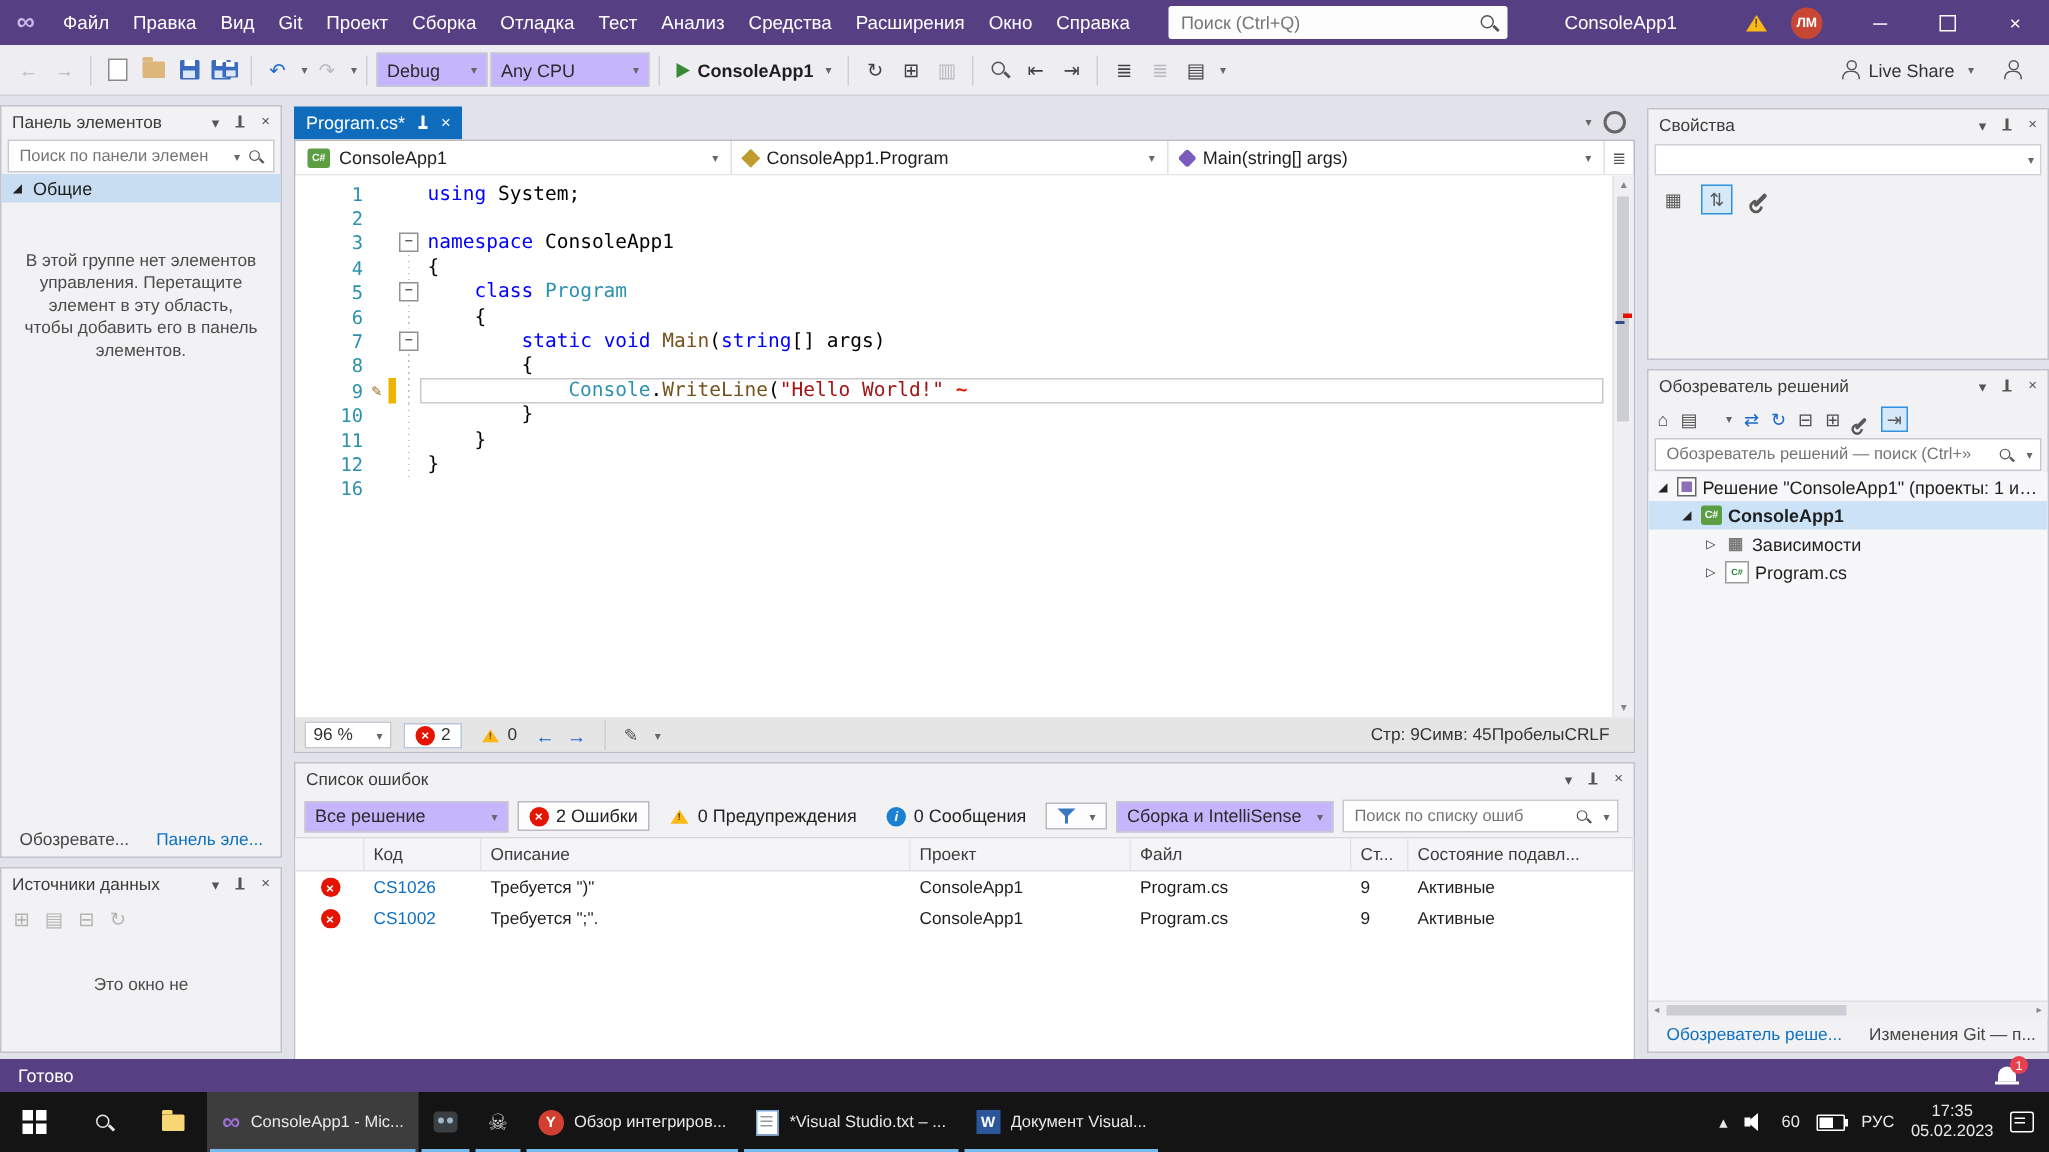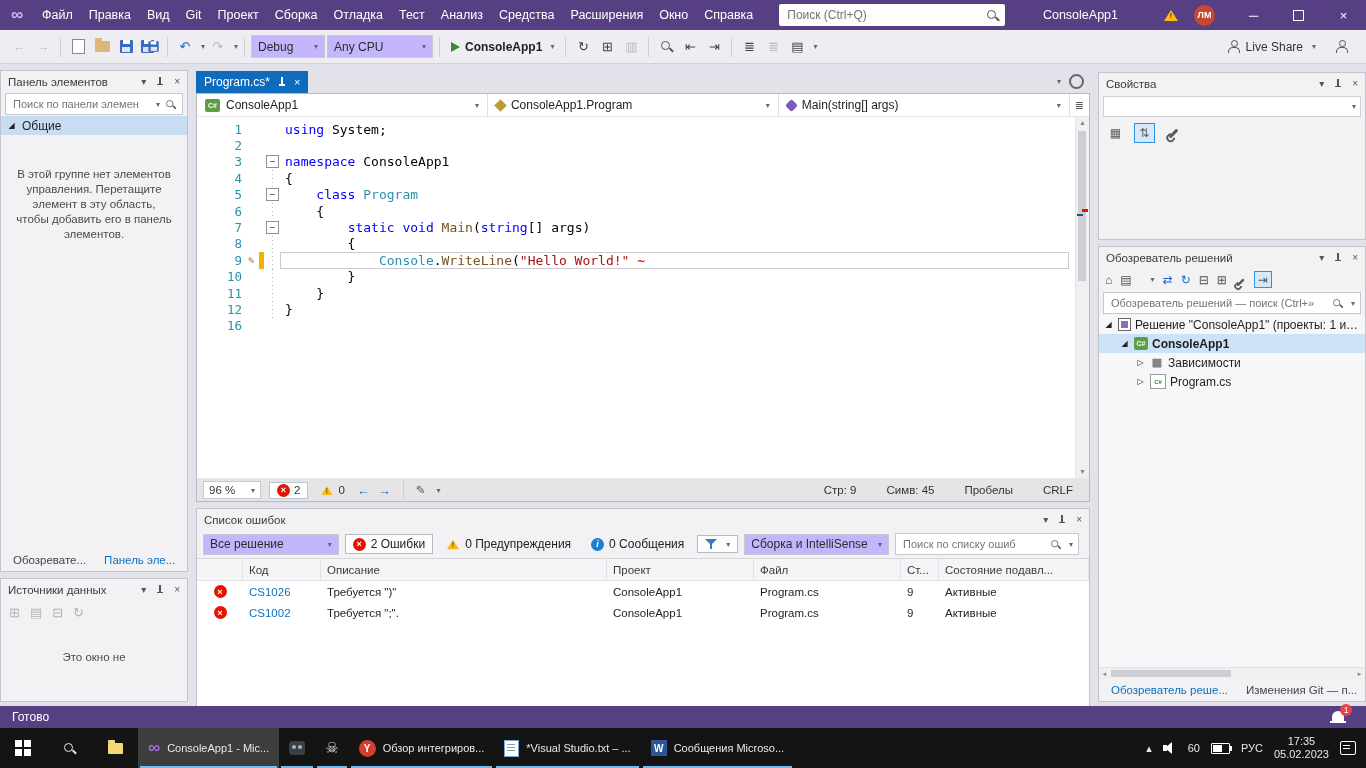--- a/index.html
+++ b/index.html
@@ -116,21 +116,21 @@
   .varr.dn{bottom:0}
   .vthumb{position:absolute;left:2px;width:8px;top:14px;height:150px;background:#cdcdd4}
   .mark-err{position:absolute;right:1px;width:6px;height:3px;background:#e51400;top:92px}
   .mark-caret{position:absolute;left:1px;width:6px;height:2px;background:#2b4d8c;top:97px}
   .edstatus{height:22px;background:#e5e5e5;border-top:1px solid #e8e8ee;display:flex;align-items:center;padding:0 6px;gap:8px;font-size:11.5px;color:#333;flex:none}
   .zoombox{display:flex;align-items:center;width:58px;height:18px;border:1px solid #c8c8d0;padding:0 5px;background:#fff;box-sizing:border-box}
   .zoombox .carr{margin-left:auto}
   .errbox{display:flex;align-items:center;gap:4px;border:1px solid #b9c6da;padding:1px 7px;background:#fff}
   .warnbox{display:flex;align-items:center;gap:4px;padding:1px 4px}
   .navarrow{color:#1b66c9;font-size:13px}
-  .edright{margin-left:auto;display:flex;gap:30px;padding-right:10px}
+  .edright{margin-left:auto;display:flex;padding-right:10px}
 
   
   .errorpanel{left:196px;top:508px;width:894px;height:224px}
   .etoolbar{height:28px;display:flex;align-items:center;gap:6px;padding:0 6px;flex:none}
   .ebtn{display:flex;align-items:center;gap:5px;padding:2px 7px;font-size:12px;color:#222;white-space:nowrap}
   .ebtn.boxed{border:1px solid #b9b9c2;background:#fdfdfd}
   .combo.scope{width:148px;height:21px}
   .combo.source{width:158px;height:21px}
   .esearch{width:172px;margin-left:auto}
   .etable{flex:1;background:#fff;border-top:1px solid #d5d5dc;display:flex;flex-direction:column;overflow:hidden}
@@ -630,21 +630,21 @@
         <div class="tapp running">
           <span class="ticon yicon">Y</span>
           <span class="tlbl">Обзор интегриров...</span>
         </div>
         <div class="tapp running">
           <span class="ticon notepad"></span>
           <span class="tlbl">*Visual Studio.txt – ...</span>
         </div>
         <div class="tapp running">
           <span class="ticon word">W</span>
-          <span class="tlbl">Сообщения Microso...</span>
+          <span class="tlbl">Документ Visual...</span>
         </div>
       </div>
     <div class="tray">
       <span>▴</span>
       <span class="spk"></span>
       <span>60</span>
       <span class="bat"></span>
       <span>РУС</span>
       <span class="traytime">
           <div>17:35</div>

